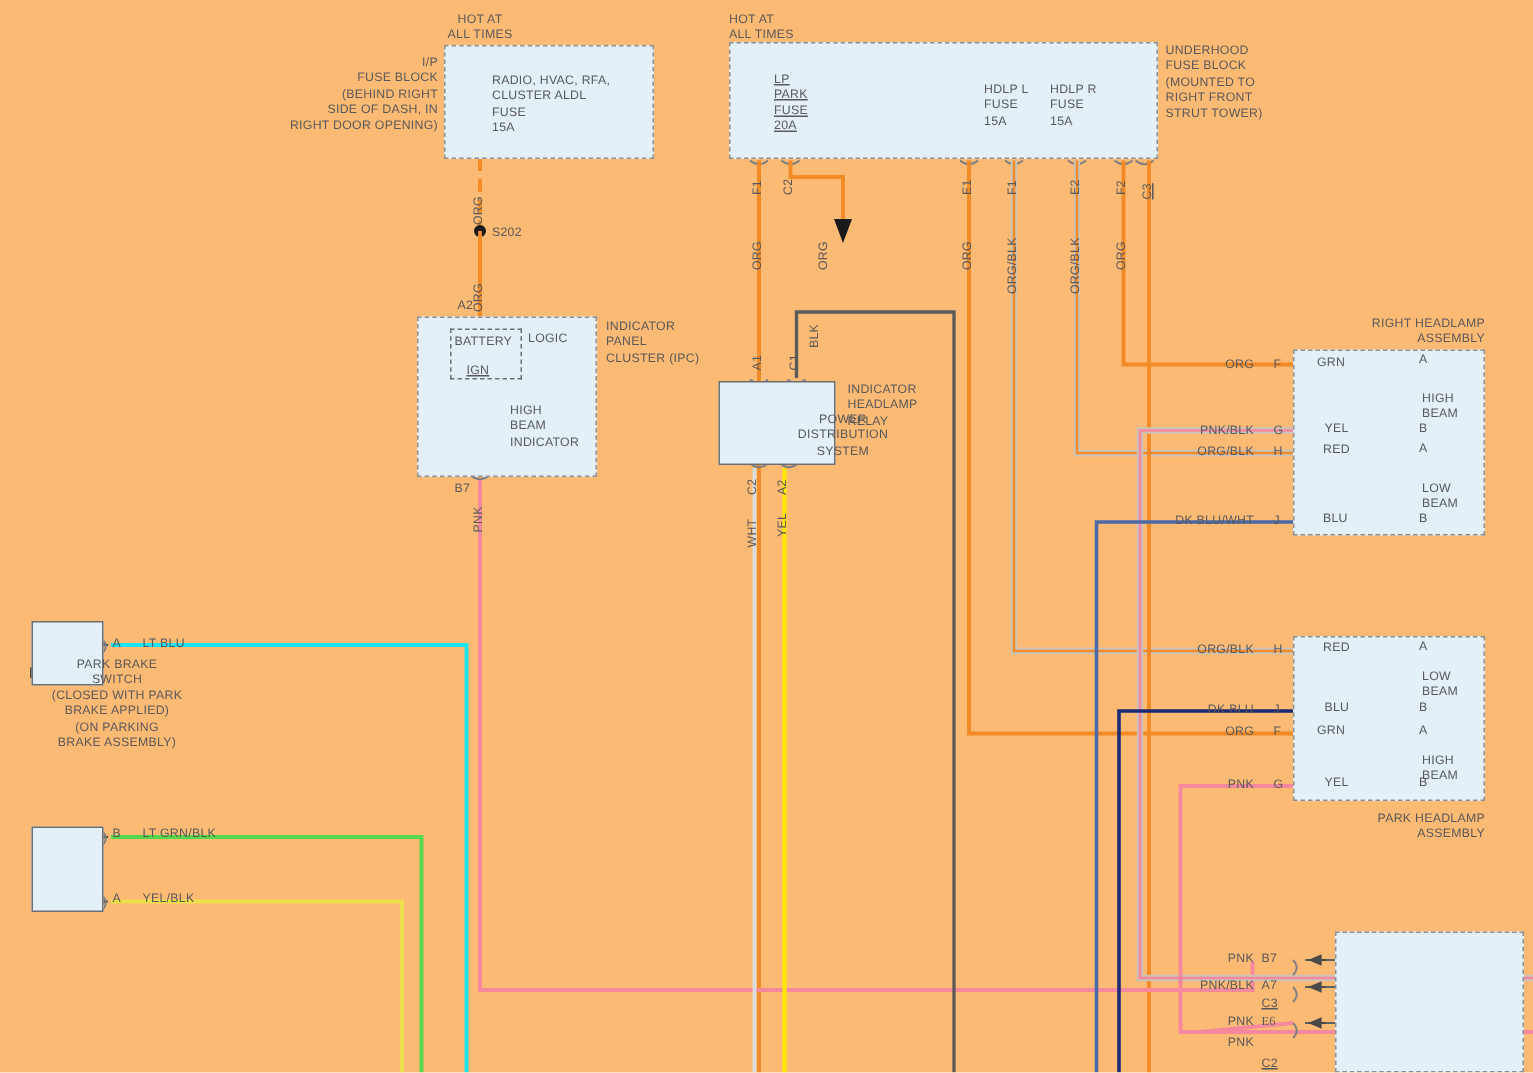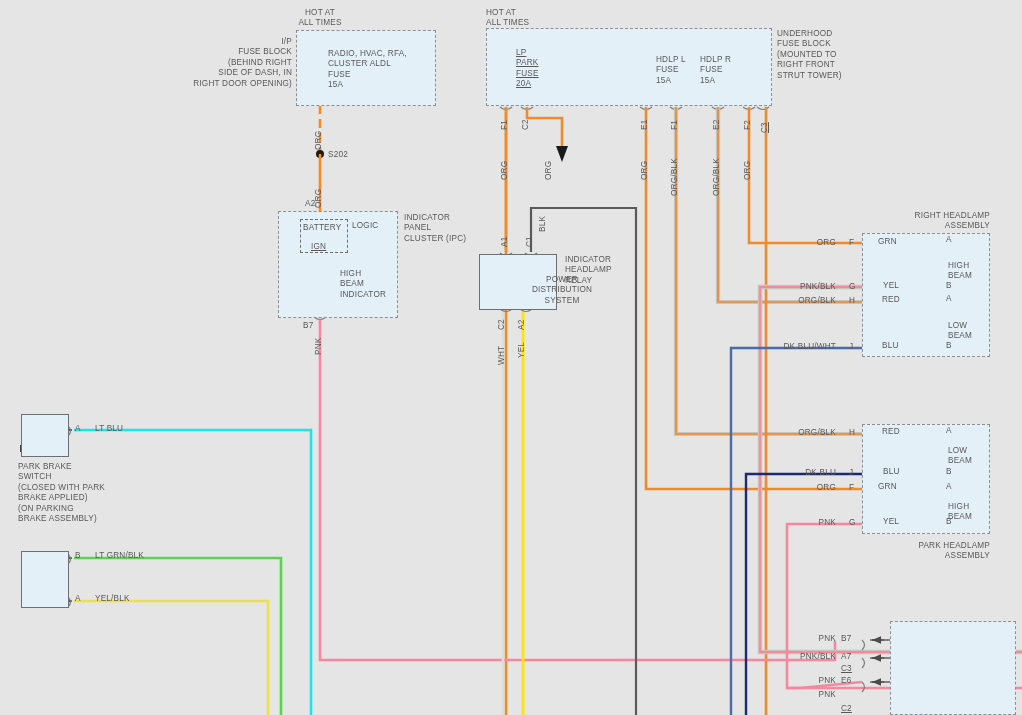--- a/index.html
+++ b/index.html
@@ -1,17 +1,17 @@
 <!DOCTYPE html>
 <html><head>
 <meta charset="utf-8">
 <style>
   html,body{margin:0;padding:0;background:#fff;}
   body{font-family:"Liberation Sans",sans-serif;}
-  #stage{position:relative;width:1022px;height:715px;background:#e5e5e5;overflow:hidden;}
+  #stage{position:relative;width:1022px;height:715px;background:#fdba74;overflow:hidden;}
   #stage svg{position:absolute;left:0;top:0;}
   .lbl{position:absolute;font-size:8.2px;line-height:10.4px;color:#58585a;letter-spacing:.2px;white-space:pre;}
   .lbl.r{text-align:right;}
   .lbl.c{text-align:center;}
   .vlbl{position:absolute;font-size:8.2px;color:#58585a;white-space:nowrap;transform-origin:0 0;transform:rotate(-90deg);letter-spacing:.2px;}
   .und{text-decoration:underline;}
   .bigbox{position:absolute;background:#e3f0f8;border:1.4px dashed #8d8f92;box-sizing:border-box;}
   .solidbox{position:absolute;background:#e3f0f8;border:1.4px solid #6d6f72;box-sizing:border-box;}
   .innerbox{position:absolute;border:1.3px dashed #6d6f72;box-sizing:border-box;}
   .comp{position:absolute;background:#e3f0f8;border:1.2px solid #6d6f72;box-sizing:border-box;}
@@ -369,21 +369,21 @@
   <div class="lbl" style="left:352px;top:221px;">LOGIC</div>
   <div class="lbl" style="left:311px;top:242px;text-decoration:underline;">IGN</div>
   <div class="lbl" style="left:340px;top:269px;width:56px;">HIGH
 BEAM
 INDICATOR</div>
   <div class="lbl" style="left:303px;top:321px;">B7</div>
   <div class="vlbl" style="left:314px;top:355px;">PNK</div>
 
   <div class="lbl" style="left:75px;top:424px;">A</div>
   <div class="lbl" style="left:95px;top:424px;">LT BLU</div>
-  <div class="lbl" style="left:18px;top:462px;width:120px;">PARK BRAKE
+  <div class="lbl" style="left:18px;top:438px;width:120px;text-align:center;">PARK BRAKE
 SWITCH
 (CLOSED WITH PARK
 BRAKE APPLIED)
 (ON PARKING
 BRAKE ASSEMBLY)</div>
 
   <div class="lbl" style="left:75px;top:551px;">B</div>
   <div class="lbl" style="left:95px;top:551px;">LT GRN/BLK</div>
   <div class="lbl" style="left:75px;top:594px;">A</div>
   <div class="lbl" style="left:95px;top:594px;">YEL/BLK</div>
@@ -433,17 +433,17 @@
 BEAM</div>
   <div class="lbl" style="left:948px;top:502px;width:40px;">HIGH
 BEAM</div>
 
   <div class="lbl r" style="left:770px;top:634px;width:66px;">PNK</div>
   <div class="lbl" style="left:841px;top:634px;">B7</div>
   <div class="lbl r" style="left:760px;top:652px;width:76px;">PNK/BLK</div>
   <div class="lbl" style="left:841px;top:652px;">A7</div>
   <div class="lbl und" style="left:841px;top:664px;">C3</div>
   <div class="lbl r" style="left:770px;top:676px;width:66px;">PNK</div>
-  <div class="lbl" style="left:841px;top:676px;">E6</div>
+  <div class="lbl" style="left:841px;top:676px;font-family:Liberation Serif, serif;">E6</div>
   <div class="lbl r" style="left:770px;top:690px;width:66px;">PNK</div>
   <div class="lbl und" style="left:841px;top:704px;">C2</div>
 
 </div>
 
 </body></html>

